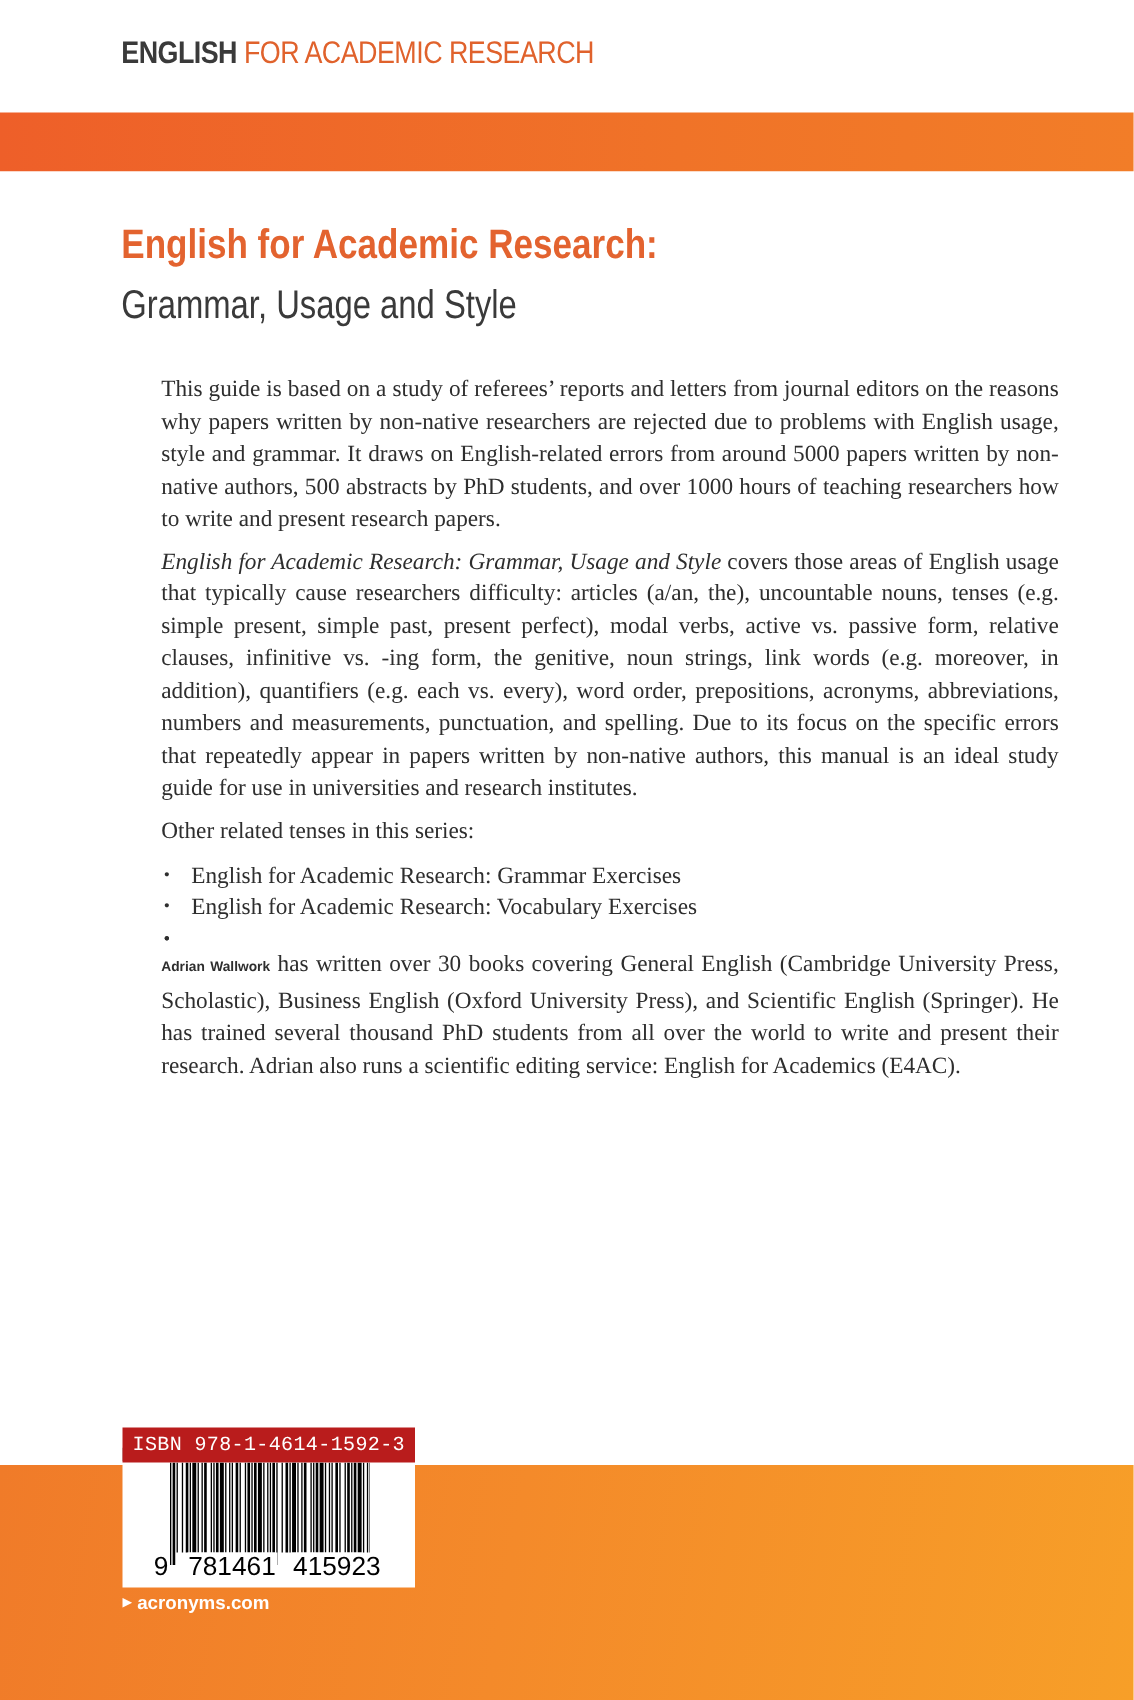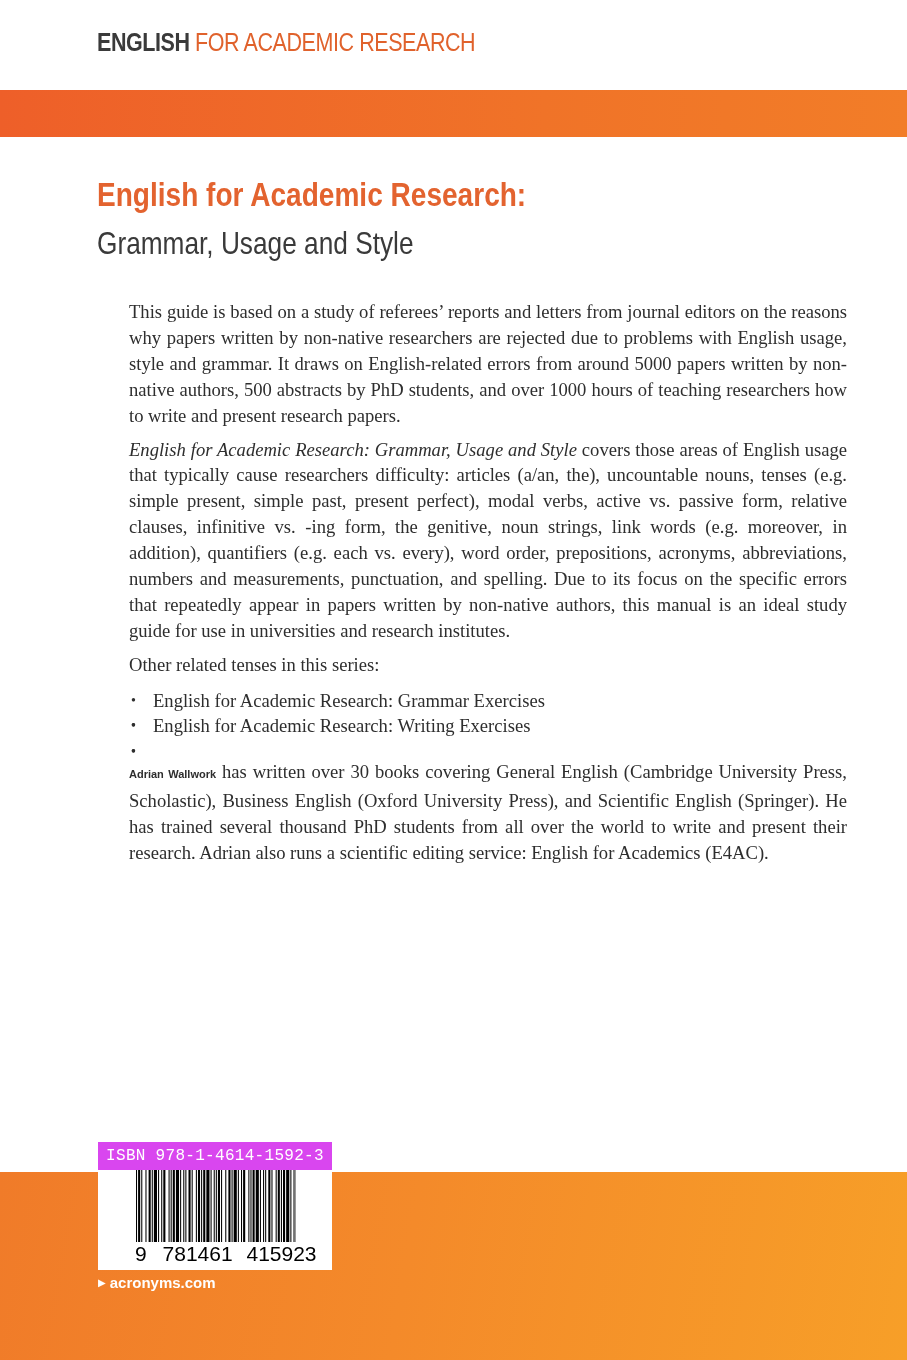--- a/index.html
+++ b/index.html
@@ -59,29 +59,29 @@
   .bottom-band {
     position: absolute; left: 0; top: 1172px; width: 907px; height: 188px;
     background: linear-gradient(100deg, #f07b29 0%, #f48a2a 45%, #f79f28 100%);
   }
   .barcode-box {
     position: absolute; left: 98px; top: 1142px; width: 234px; height: 128px;
     background: #ffffff;
   }
   .isbn-strip {
     position: absolute; left: 0; top: 0; width: 234px; height: 28px;
-    background: #d946ef; color: #ffffff;
+    background: #b91c1c; color: #ffffff;
     font-family: "Liberation Mono", "DejaVu Sans Mono", monospace;
     font-size: 16px; line-height: 28px; text-align: center; letter-spacing: 0.3px;
   }
   .barcode-bars {
     position: absolute; left: 38px; top: 28px; width: 160px; height: 82px;
   }
   .barcode-digits {
-    position: absolute; left: 36px; top: 100px; width: 200px;
+    position: absolute; left: 24px; top: 100px; width: 200px;
     font-family: "Liberation Sans", "DejaVu Sans", sans-serif;
     font-size: 21px; color: #000; white-space: nowrap; line-height: 24px;
   }
   .barcode-digits span { background: #fff; padding: 0 1px; }
   .springer-link {
     position: absolute; left: 98px; top: 1274px;
     font-family: "Liberation Sans", "DejaVu Sans", sans-serif;
     font-weight: bold; font-size: 15px; color: #ffffff;
     text-decoration: none; display: flex; align-items: center; gap: 4px;
   }
@@ -99,22 +99,22 @@
 
 <div class="title">English for Academic Research:</div>
 <div class="subtitle">Grammar, Usage and Style</div>
 
 <div class="body-text">
   <p>This guide is based on a study of referees’ reports and letters from journal editors on the reasons why papers written by non-native researchers are rejected due to problems with English usage, style and grammar. It draws on English-related errors from around 5000 papers written by non-native authors, 500 abstracts by PhD students, and over 1000 hours of teaching researchers how to write and present research papers.</p>
   <p><em>English for Academic Research: Grammar, Usage and Style</em><span> covers those areas of English usage that typically cause researchers difficulty: articles (a/an, the), uncountable nouns, tenses (e.g. simple present, simple past, present perfect), modal verbs, active vs. passive form, relative clauses, infinitive vs. -ing form, the genitive, noun strings, link words (e.g. moreover, in addition), quantifiers (e.g. each vs. every), word order, prepositions, acronyms, abbreviations, numbers and measurements, punctuation, and spelling. Due to its focus on the specific errors that repeatedly appear in papers written by non-native authors, this manual is an ideal study guide for use in universities and research institutes.</span></p>
   <p>Other related tenses in this series:</p>
   <ul class="series-list">
     <li><span class="bullet">•</span><span>English for Academic Research: Grammar Exercises</span></li>
+    <li><span class="bullet">•</span><span>English for Academic Research: Vocabulary Exercises</span></li>
     <li><span class="bullet">•</span></li>
-    <li><span class="bullet">•</span><span>English for Academic Research: Writing Exercises</span></li>
     <li><span class="bullet">•</span></li>
     <li><span class="bullet">•</span></li>
   </ul>
   <p><span class="author-name">Adrian Wallwork</span><span> has written over 30 books covering General English (Cambridge University Press, Scholastic), Business English (Oxford University Press), and Scientific English (Springer). He has trained several thousand PhD students from all over the world to write and present their research. Adrian also runs a scientific editing service: English for Academics (E4AC).</span></p>
 </div>
 
 <div class="category">Linguistics</div>
 
 <div class="bottom-band"></div>
 

